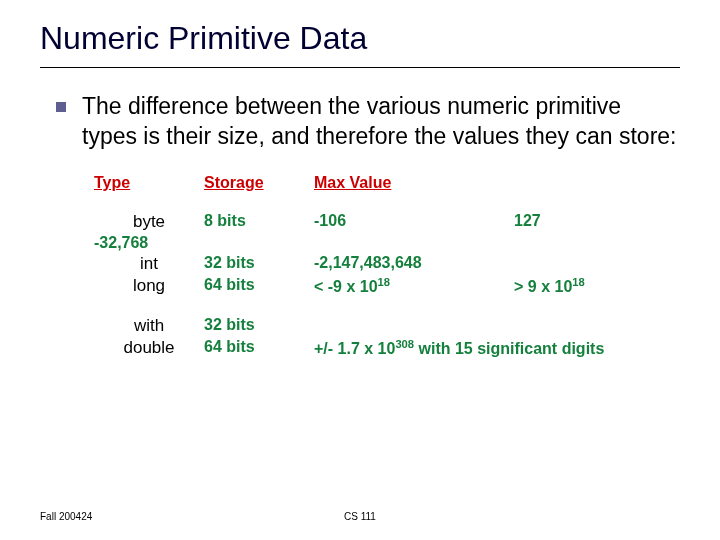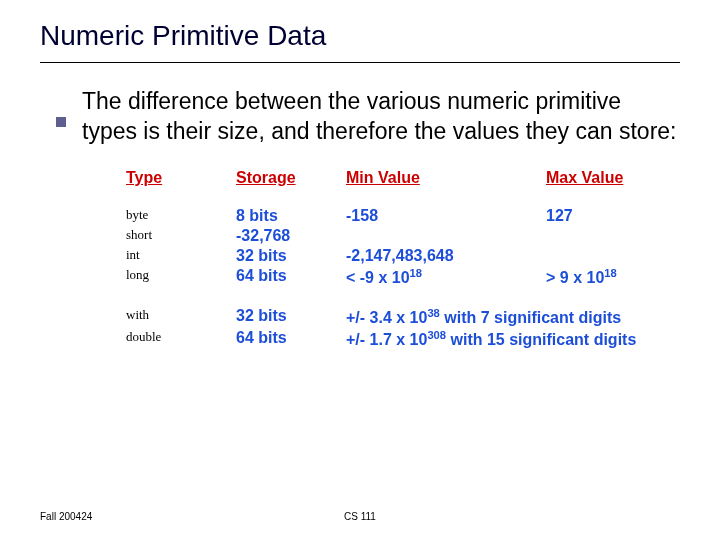--- a/index.html
+++ b/index.html
@@ -6,31 +6,31 @@
   body {
     width: 720px;
     height: 540px;
     background: #fff;
     font-family: Verdana, Geneva, sans-serif;
     color: #000;
     position: relative;
     padding: 20px 40px 30px 40px;
   }
   .title {
-    font-size: 28px;
+    font-size: 32px;
     font-weight: normal;
     color: #000033;
     padding-bottom: 10px;
     border-bottom: 1px solid #000;
     margin-bottom: 24px;
     font-family: Verdana, sans-serif;
   }
   .bullet-row {
     display: flex;
-    align-items: center;
+    align-items: flex-start;
     gap: 16px;
     margin-bottom: 22px;
     padding-left: 16px;
   }
   .bullet {
     width: 10px;
     height: 10px;
     background: #5f5f8f;
     margin-top: 10px;
     flex-shrink: 0;
@@ -41,36 +41,37 @@
     color: #000;
   }
   .table-wrap {
     padding-left: 54px;
     font-size: 16px;
   }
   .row {
     display: flex;
     margin-bottom: 2px;
   }
-  .col-type { width: 110px; flex-shrink: 0; margin-left: 32px; }
+  .col-type { width: 110px; flex-shrink: 0; }
   .col-storage { width: 110px; flex-shrink: 0; }
   .col-min { width: 200px; flex-shrink: 0; }
   .col-max { flex: 1; }
   .col-wide { flex: 1; }
   .hdr {
     font-weight: bold;
     text-decoration: underline;
     color: #cc0000;
   }
   .mono {
-    font-family: Liberation Serif, serif;
-    font-size: 13px;
+    font-family: Liberation Sans, sans-serif;
+    font-size: 17px;
+    text-align: center;
   }
   .red {
-    color: #1d4ed8;
+    color: #15803d;
     font-weight: bold;
   }
   .section-gap { height: 18px; }
   sup { font-size: 0.7em; }
   .footer {
     position: absolute;
     bottom: 18px;
     left: 40px;
     right: 40px;
     font-size: 10px;
@@ -89,35 +90,33 @@
 <div class="bullet-row">
   <div class="bullet"></div>
   <div class="bullet-text">The difference between the various numeric primitive types is their size, and therefore the values they can store:</div>
 </div>
 
 <div class="table-wrap">
 
   <div class="row">
     <div class="col-type hdr">Type</div>
     <div class="col-storage hdr">Storage</div>
-    <div class="col-min hdr">Min Value</div>
     <div class="col-max hdr">Max Value</div>
   </div>
 
   <div class="section-gap"></div>
 
   <div id="int-rows">
       <div class="row">
         <div class="col-type mono">byte</div>
         <div class="col-storage red">8 bits</div>
-        <div class="col-min red">-158</div>
+        <div class="col-min red">-106</div>
         <div class="col-max red">127</div>
       </div>
       <div class="row">
-        <div class="col-type mono">short</div>
         <div class="col-min red">-32,768</div>
       </div>
       <div class="row">
         <div class="col-type mono">int</div>
         <div class="col-storage red">32 bits</div>
         <div class="col-min red">-2,147,483,648</div>
       </div>
       <div class="row">
         <div class="col-type mono">long</div>
         <div class="col-storage red">64 bits</div>
@@ -125,21 +124,20 @@
         <div class="col-max red">&gt; 9 x 10<sup>18</sup></div>
       </div>
     </div>
 
   <div class="section-gap"></div>
 
   <div id="float-rows">
       <div class="row">
         <div class="col-type mono">with</div>
         <div class="col-storage red">32 bits</div>
-        <div class="col-wide red">+/- 3.4 x 10<sup>38</sup> with 7 significant digits</div>
       </div>
       <div class="row">
         <div class="col-type mono">double</div>
         <div class="col-storage red">64 bits</div>
         <div class="col-wide red">+/- 1.7 x 10<sup>308</sup> with 15 significant digits</div>
       </div>
     </div>
 
 </div>
 

